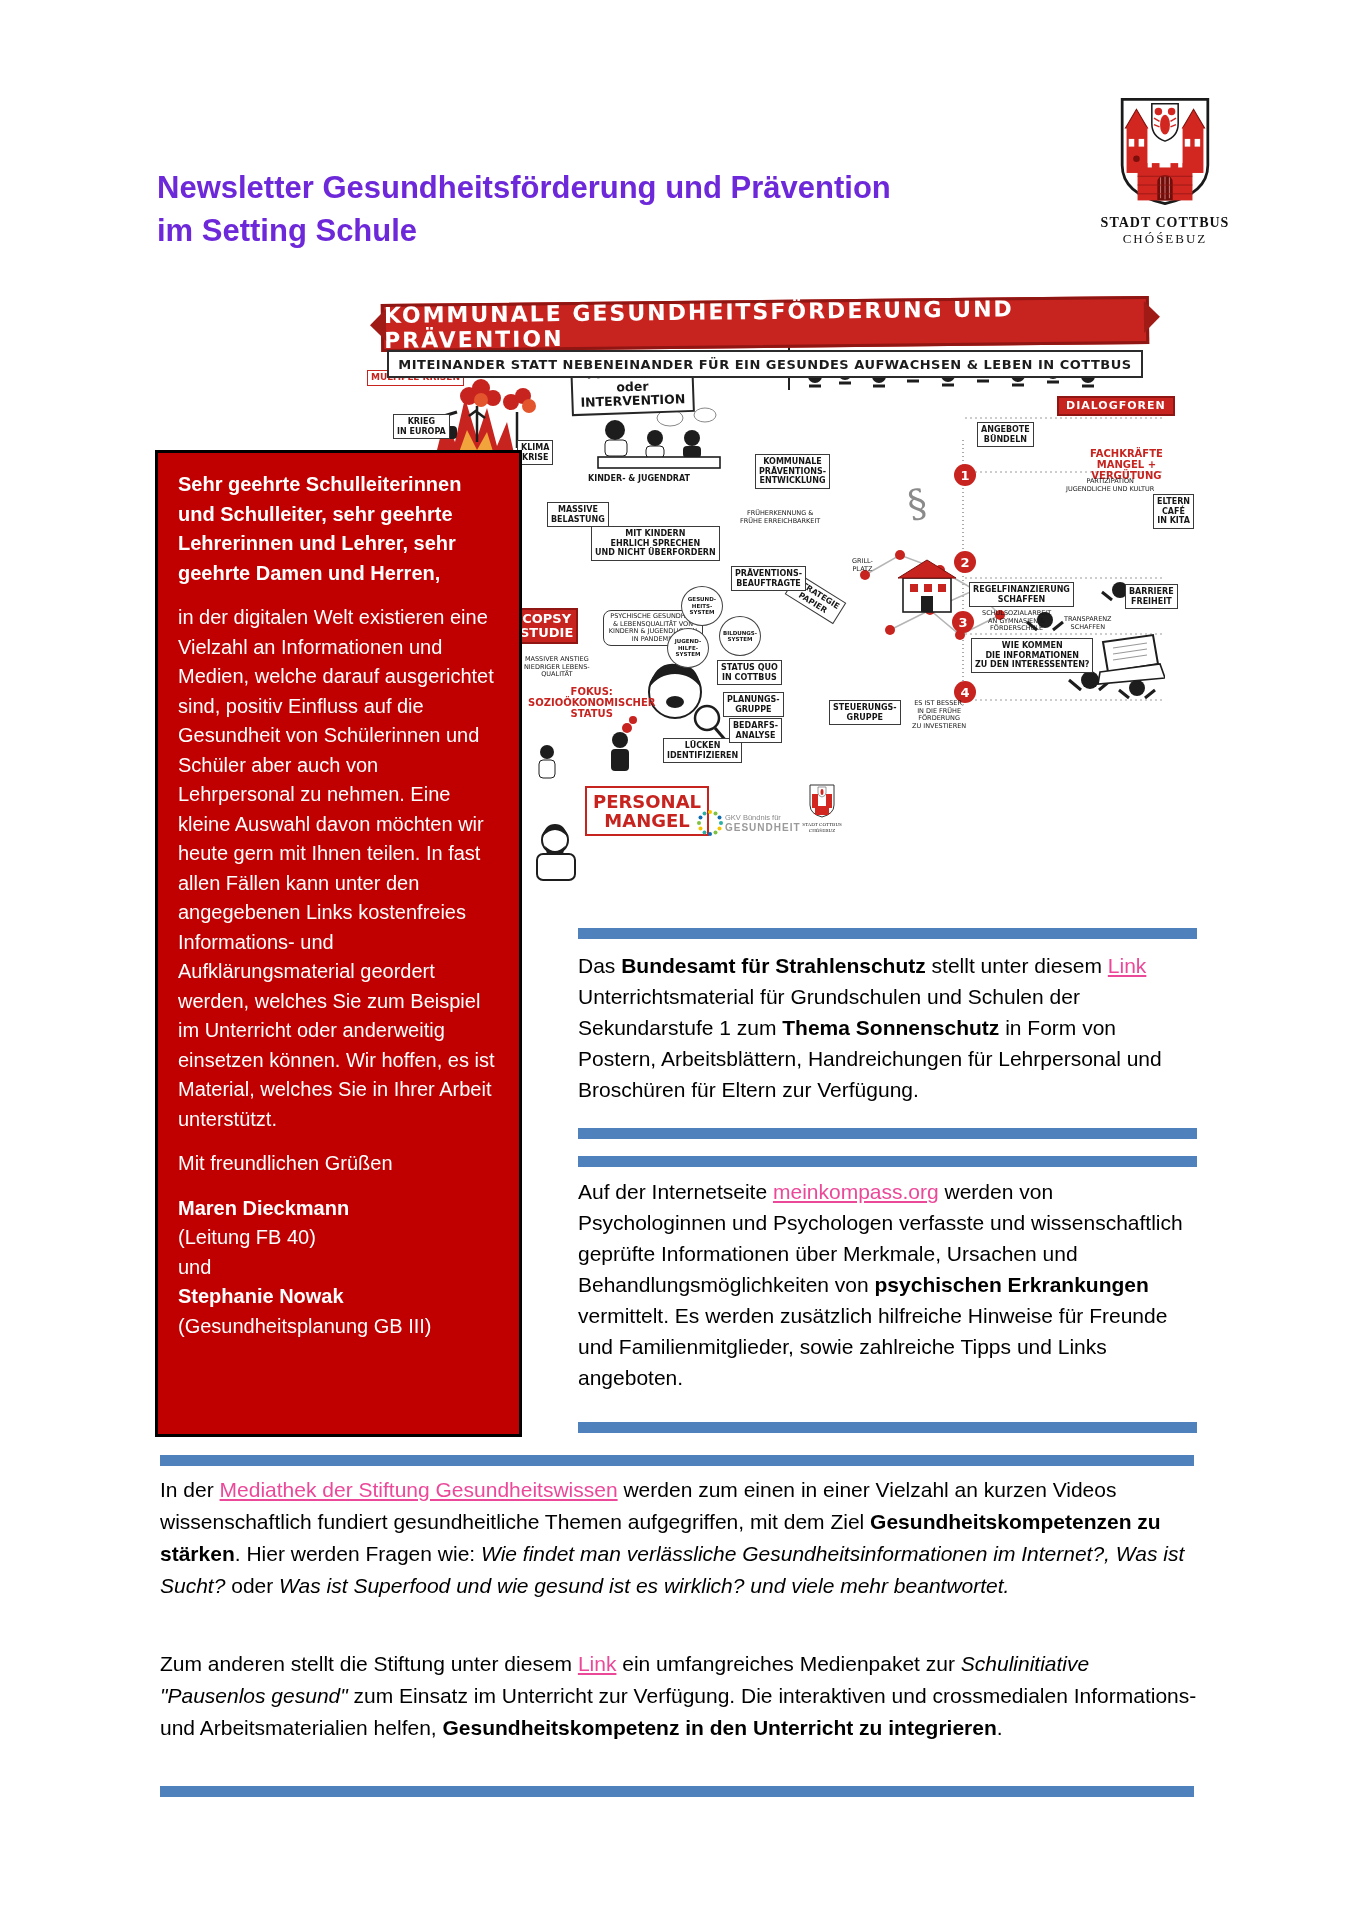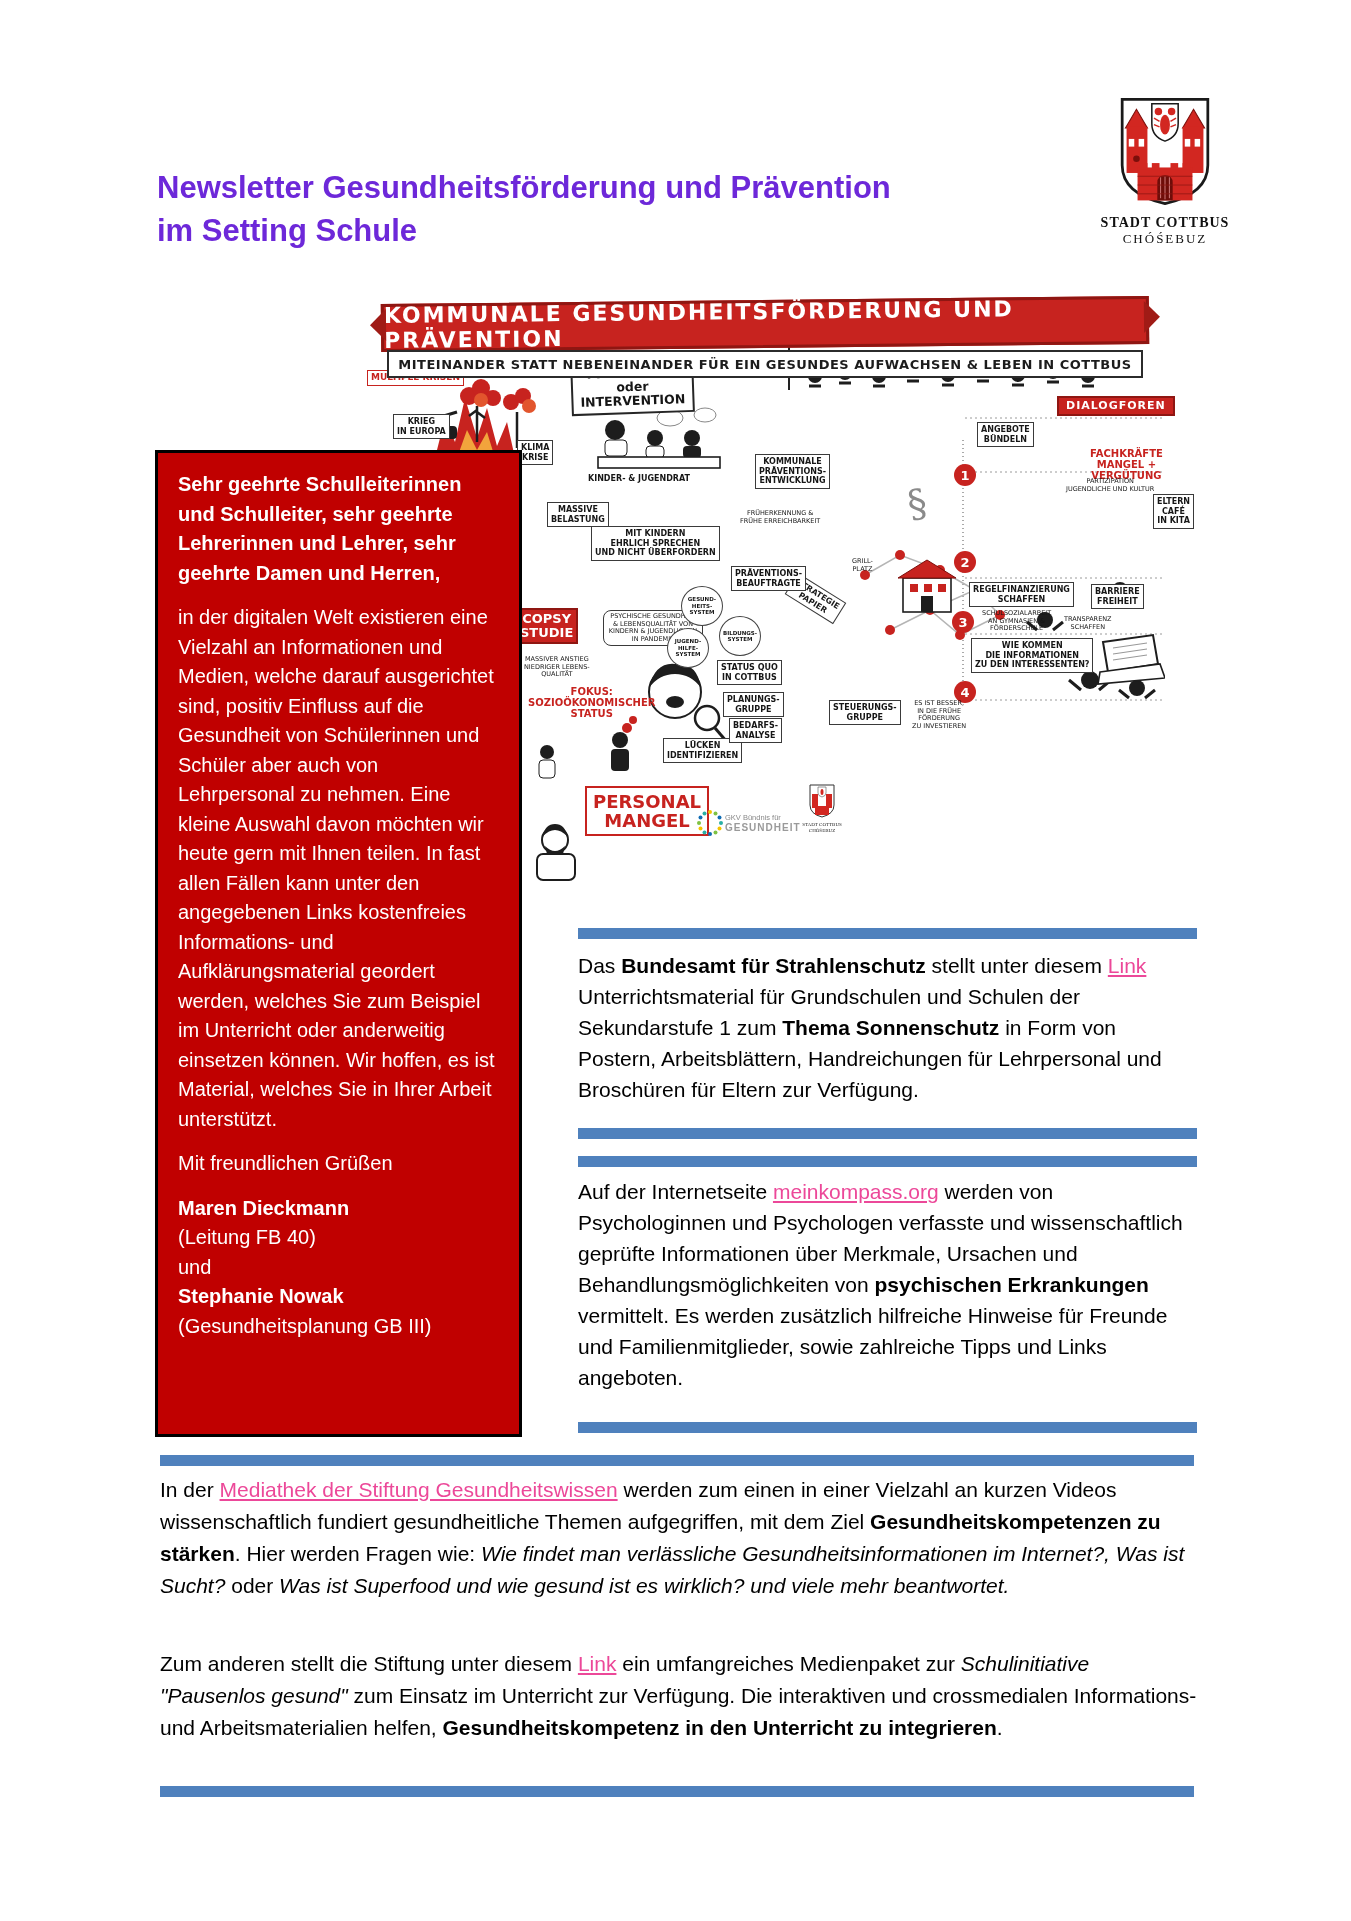--- a/index.html
+++ b/index.html
@@ -65,21 +65,21 @@
   #il-20{left:422px;top:296px;transform:rotate(32deg);}
   #il-21{left:390px;top:164px;}
   #il-22{left:372px;top:218px;}
   #il-23{left:366px;top:276px;}
   #il-24{left:692px;top:106px;font-size:11px;letter-spacing:1px;white-space:nowrap;padding:3px 7px;}
   #il-25{left:612px;top:132px;}
   #il-26{left:722px;top:156px;font-size:10px;line-height:11px;}
   #il-27{left:698px;top:186px;}
   #il-28{left:788px;top:204px;}
   #il-29{left:604px;top:292px;}
-  #il-30{left:726px;top:294px;}
+  #il-30{left:760px;top:294px;}
   #il-31{left:614px;top:318px;}
   #il-32{left:696px;top:324px;}
   #il-33{left:606px;top:348px;}
   #il-34{left:544px;top:408px;}
   #il-35{left:484px;top:266px;}
 
   .gkv{position:absolute;left:330px;top:518px;display:flex;align-items:center;z-index:2;}
   .gkv-t1{font-size:7.5px;color:#8a8a8a;}
   .gkv-t2{font-size:10px;font-weight:700;color:#9a9a9a;letter-spacing:1px;}
   .mini-arms{position:absolute;left:430px;top:494px;width:54px;text-align:center;z-index:2;}

